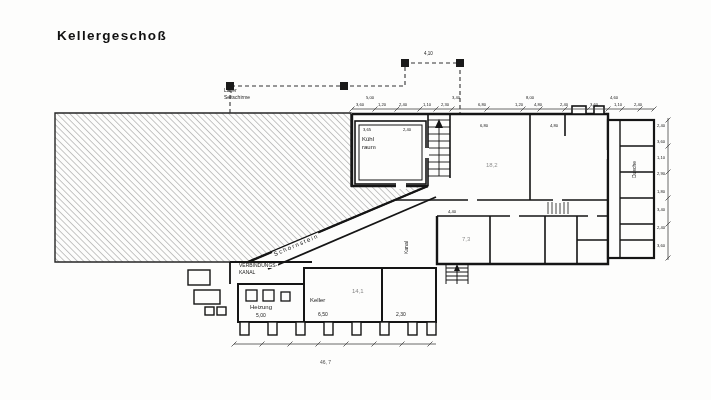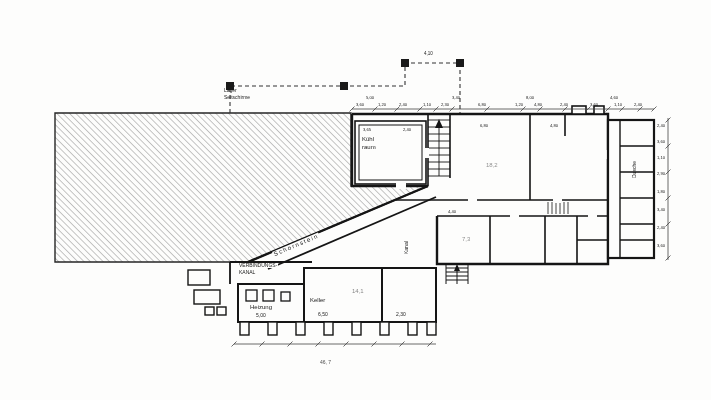--- a/index.html
+++ b/index.html
@@ -16,20 +16,21 @@
     position:absolute;line-height:1;white-space:nowrap;color:#1b1b1b;
     transform-origin:0 0;
   }
   .ann.bg{background:#fdfdfc;padding:0 1px;}
 </style>
 </head>
 <body>
 
 <div class="stage">
 
+  <div class="title">Kellergeschoß</div>
 
   <svg class="plan-svg" width="711" height="400" viewBox="0 0 711 400">
     <defs>
       <pattern id="hatch" patternUnits="userSpaceOnUse" width="4.5" height="4.5" patternTransform="rotate(-45)">
         <line x1="0" y1="0" x2="0" y2="4.5" stroke="#8a8a8a" stroke-width="1"></line>
       </pattern>
     </defs>
 
     <g>
       <polygon points="55,113 351,113 351,186 428,186 248,262 55,262" fill="url(#hatch)" stroke="#262626" stroke-width="1.4"></polygon>

